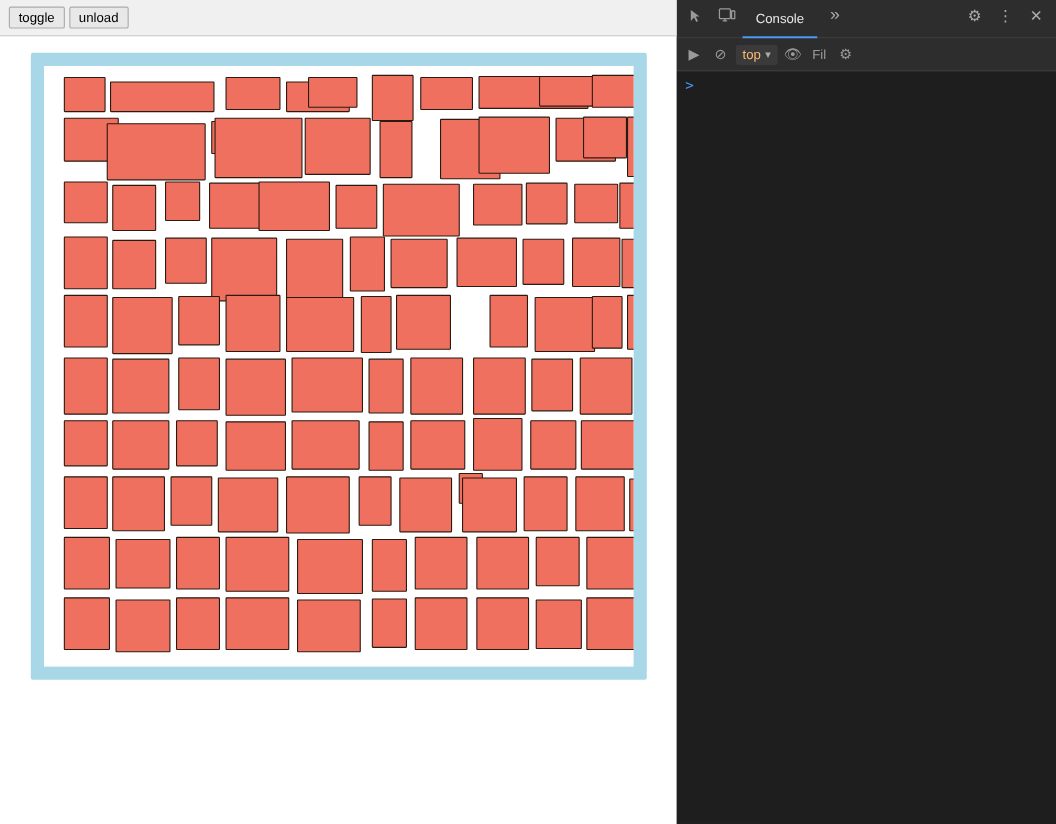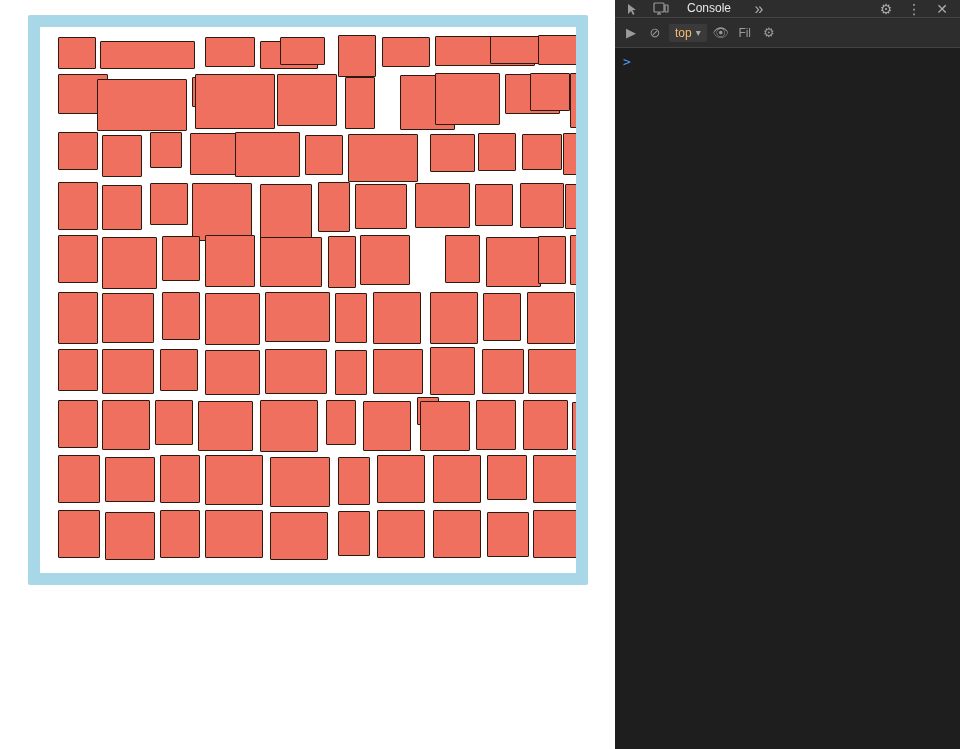--- a/index.html
+++ b/index.html
@@ -76,24 +76,24 @@
       width: 345px;
       height: 749px;
       background: #1e1e1e;
       display: flex;
       flex-direction: column;
       flex-shrink: 0;
     }
 
     #devtools-tabs {
       display: flex;
-      align-items: center;
+      align-items: flex-start;
       background: #2d2d2d;
       border-bottom: 1px solid #444;
-      height: 18px;
+      height: 35px;
       padding: 0 4px;
     }
 
     .devtools-tab-icon {
       width: 28px;
       height: 28px;
       display: flex;
       align-items: center;
       justify-content: center;
       color: #aaa;
@@ -210,20 +210,24 @@
     }
 
     .console-prompt {
       color: #4a9df8;
     }
   </style>
 </head>
 <body>
 
 <div id="left-panel">
+  <div id="toolbar">
+    <button class="toolbar-btn">toggle</button>
+    <button class="toolbar-btn">unload</button>
+  </div>
 
   <div id="canvas-area">
     <div id="canvas-frame">
       <div id="canvas-inner">
 
       <div class="rect" style="left: 18px; top: 10px; width: 38px; height: 32px;"></div>
           <div class="rect" style="left: 60px; top: 14px; width: 95px; height: 28px;"></div>
           <div class="rect" style="left: 165px; top: 10px; width: 50px; height: 30px;"></div>
           <div class="rect" style="left: 220px; top: 14px; width: 58px; height: 28px;"></div>
           <div class="rect" style="left: 240px; top: 10px; width: 45px; height: 28px;"></div>

